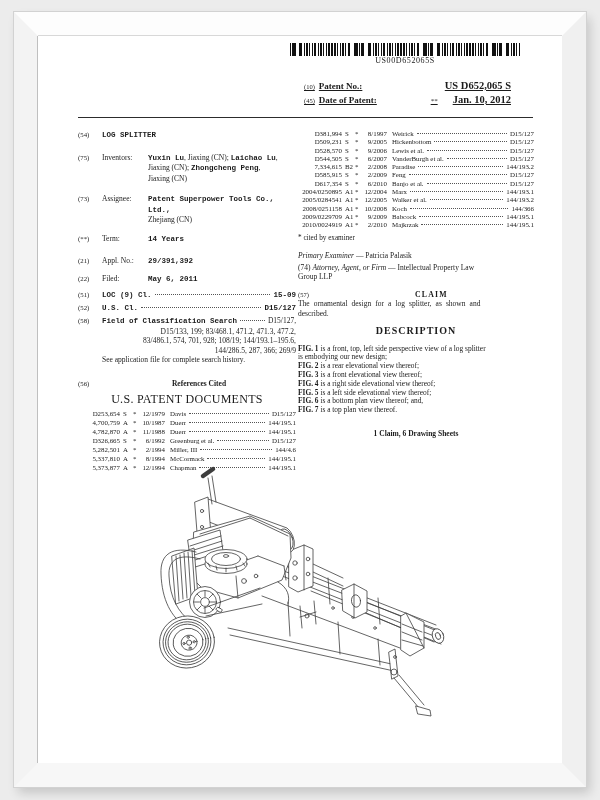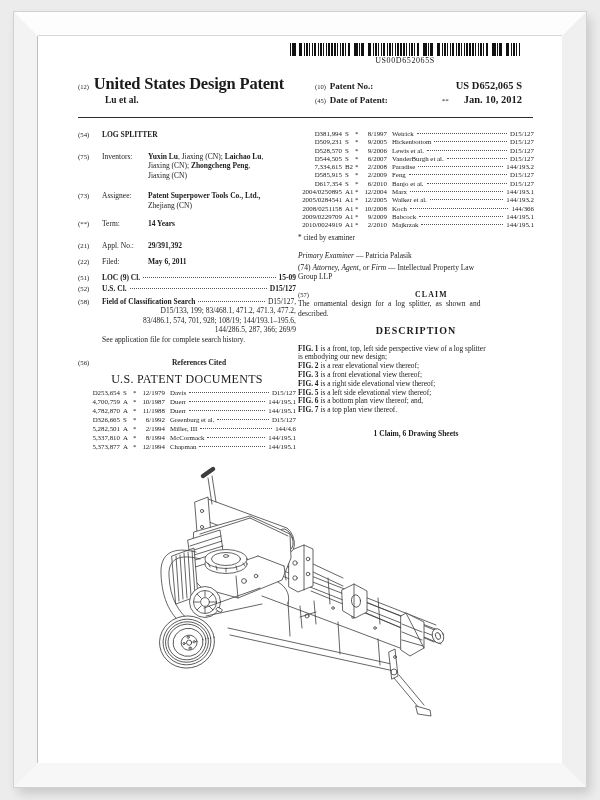--- a/index.html
+++ b/index.html
@@ -12,34 +12,34 @@
          box-shadow:-1px 0 0 #bfbfbf, 0 -1px 0 #d8d8d8;}
   
   .barcode{position:absolute;left:252px;top:7px;width:230px;height:13px;
     background:repeating-linear-gradient(90deg,#111 0 1.1px,#fff 1.1px 2.4px,#111 2.4px 4.6px,#fff 4.6px 5.5px,#111 5.5px 6.2px,#fff 6.2px 8.6px,#111 8.6px 9.6px,#fff 9.6px 10.2px,#111 10.2px 12.4px,#fff 12.4px 13.8px);}
   .barcode-text{position:absolute;left:252px;top:20px;width:230px;text-align:center;font-size:8px;letter-spacing:.6px;}
   .h-left{position:absolute;left:40px;top:38px;width:240px;}
   .h-title-row{display:flex;align-items:baseline;}
   .paren{font-size:6.5px;flex:none;}
   .h-title{font-size:16.5px;font-weight:bold;letter-spacing:-.2px;margin-left:5px;white-space:nowrap;}
   .h-authors{font-weight:bold;font-size:9.5px;margin:1px 0 0 27px;}
-  .h-right{position:absolute;left:277px;top:44px;width:207px;font-size:9px;}
+  .h-right{position:absolute;left:266px;top:44px;width:207px;font-size:9px;text-decoration:underline;}
   .h-right .row{display:flex;align-items:baseline;margin-bottom:3px;}
   .h-lab{font-weight:bold;margin-left:4px;}
   .h-val{font-weight:bold;font-size:10.5px;margin-left:auto;white-space:nowrap;}
   .h-stars{font-size:7px;margin-left:auto;padding-right:6px;}
   .h-stars + .h-val{margin-left:9px;}
   .rule{position:absolute;left:40px;top:81px;width:455px;height:1px;background:#2c2c2c;}
   
   .col-left{position:absolute;left:40px;top:94px;width:218px;font-size:7.5px;line-height:9.5px;}
   .col-right{position:absolute;left:260px;top:94px;width:236px;font-size:7.5px;line-height:9.5px;}
   .item{display:flex;align-items:baseline;}
   .n{flex:none;width:24px;font-size:6.8px;}
   .lab{flex:none;width:46px;}
-  b.inl{font-weight:bold;}
+  b.inl{font-weight:bold;font-family:Liberation Mono, monospace;}
   .dotrow{display:flex;align-items:baseline;flex:1;}
   .leader{flex:1;border-bottom:1px dotted #555;margin:0 3px;transform:translateY(-2px);min-width:8px;}
   .right-lines{text-align:right;}
   .center{text-align:center;}
   .refs-title{font-weight:bold;}
   .refs-subtitle{font-size:12px;letter-spacing:.3px;font-family:Liberation Serif, serif;}
   .ref-row{display:flex;align-items:baseline;font-size:6.9px;line-height:9px;white-space:nowrap;padding-left:6px;}
   .col-right .ref-row{line-height:8.3px;padding-left:0;}
   .ref-num{flex:none;width:44px;text-align:right;}
   .col-left .ref-num{width:36px;}
@@ -67,27 +67,20 @@
 </style>
 </head>
 <body>
 
 <div class="frame">
  <div class="paper">
 
   <div class="barcode"></div>
   <div class="barcode-text">US00D652065S</div>
 
-  <div class="h-left">
-    <div class="h-title-row">
-      <span class="paren">(12)</span>
-      <span class="h-title">United States Design Patent</span>
-    </div>
-    <div class="h-authors">Lu et al.</div>
-  </div>
 
   <div class="h-right">
     <div class="row">
       <span class="paren">(10)</span>
       <span class="h-lab">Patent No.:</span>
       <span class="h-val">US D652,065 S</span>
     </div>
     <div class="row">
       <span class="paren">(45)</span>
       <span class="h-lab">Date of Patent:</span>

